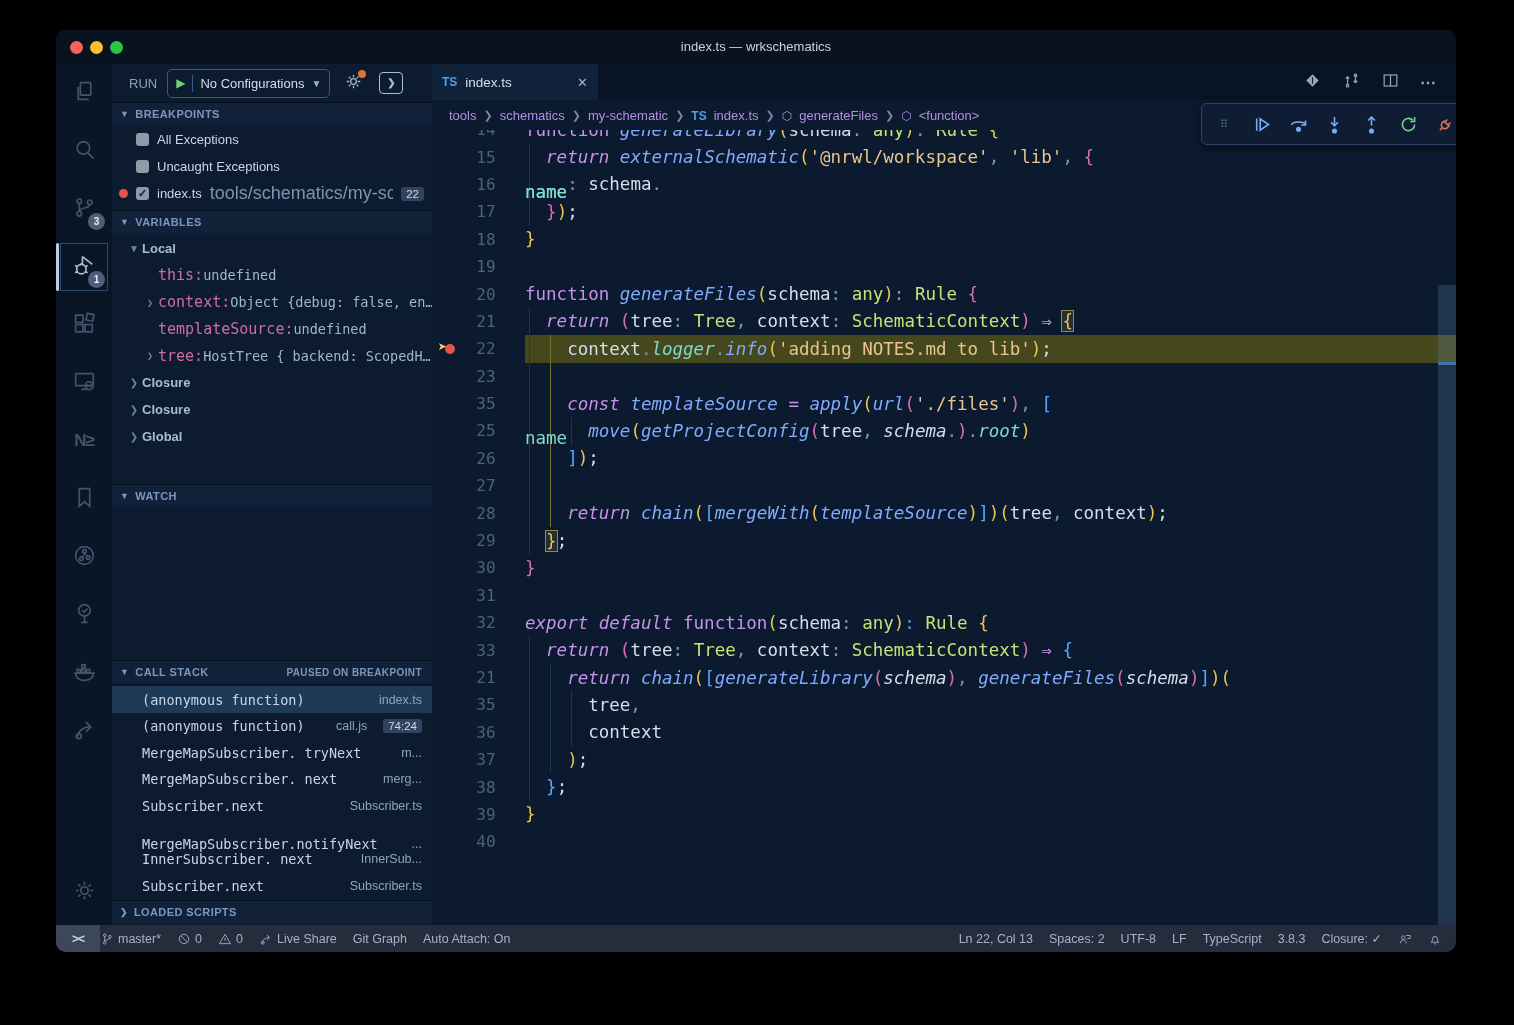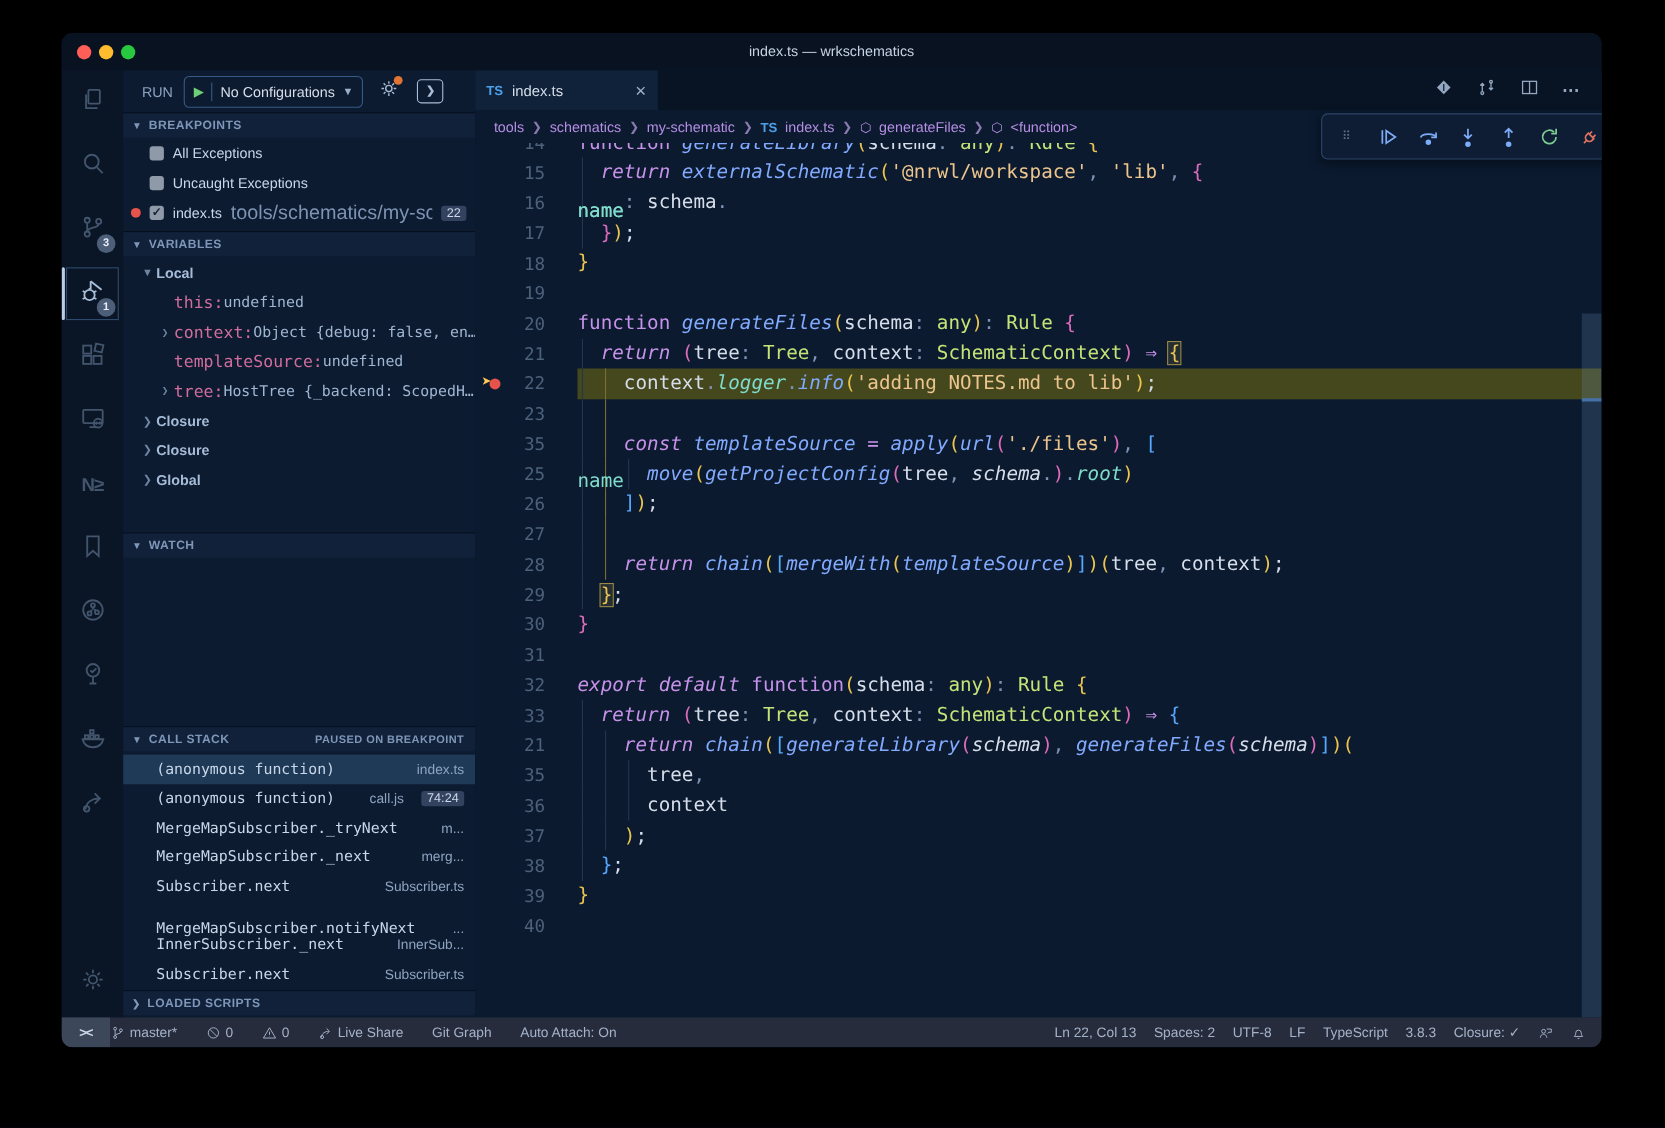--- a/index.html
+++ b/index.html
@@ -95,21 +95,21 @@
     display:flex;align-items:center;justify-content:space-around;padding:0 4px;}
   .dbtn{width:30px;height:30px;display:flex;align-items:center;justify-content:center;}
   .dbtn svg{width:21px;height:21px;fill:none;stroke-width:1.8;}
   
   #statusbar{position:absolute;left:0;right:0;bottom:0;height:27px;background:#262c3b;display:flex;
     align-items:center;font-size:12.5px;color:#a4b2c9;}
   #remotebox{width:44px;height:27px;background:#3c4759;color:#cdd8e8;display:flex;align-items:center;
     justify-content:center;font-weight:bold;font-size:12px;letter-spacing:-1px;flex:none;}
   .sbitem{display:flex;align-items:center;gap:4px;white-space:nowrap;}
   .sbitem svg{width:14px;height:14px;stroke:currentColor;fill:none;stroke-width:1.5;}
-  #sbleft{display:flex;align-items:center;gap:26px;margin-left:0;}
+  #sbleft{display:flex;align-items:center;gap:16px;margin-left:0;}
   #sbright{display:flex;align-items:center;gap:16px;margin-left:auto;padding-right:14px;}
 </style>
 </head>
 <body>
 
 <div id="window">
   <div id="titlebar">
     <span class="tl" style="left:14px;background:#ff5f57"></span>
     <span class="tl" style="left:34px;background:#febc2e"></span>
     <span class="tl" style="left:54px;background:#28c840"></span>

